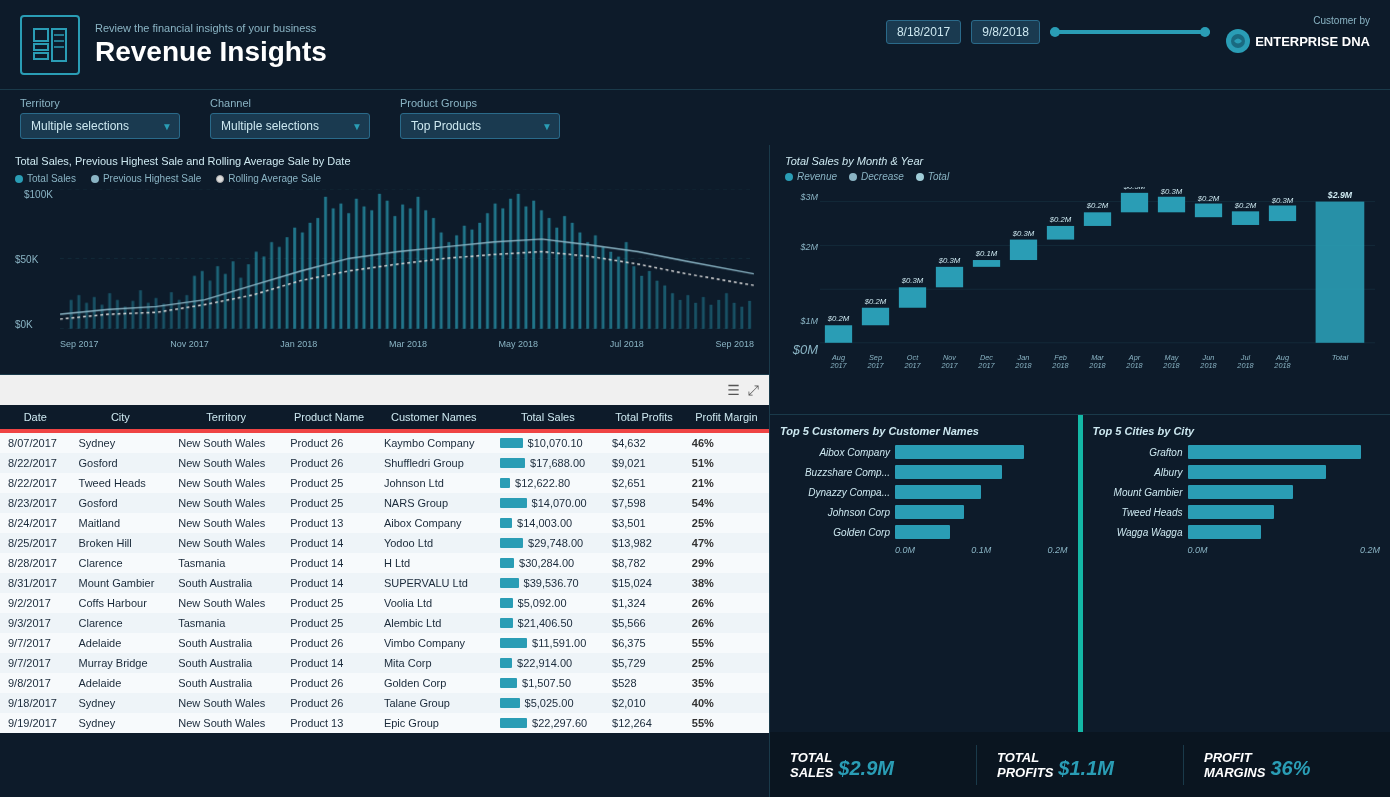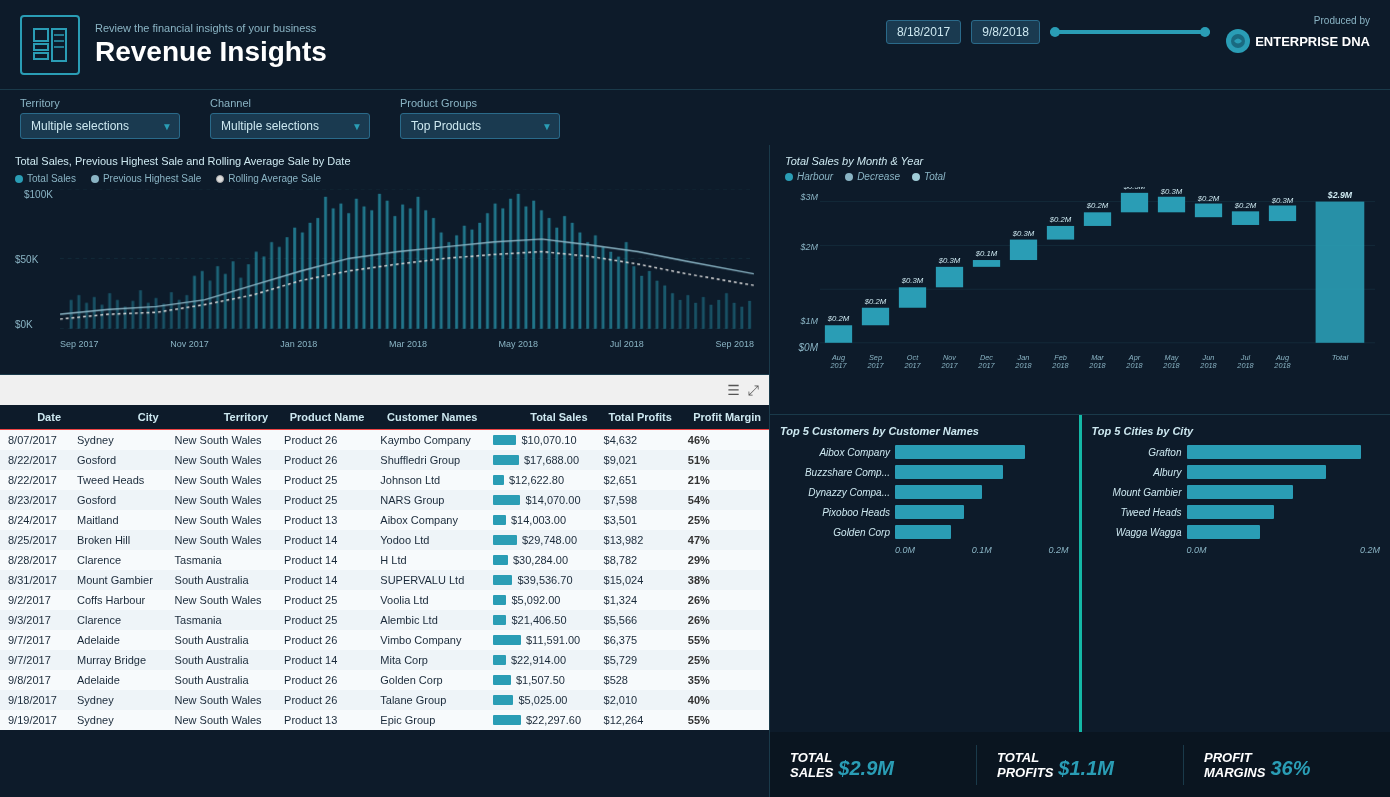--- a/index.html
+++ b/index.html
@@ -207,23 +207,23 @@
       width: 100%;
       border-collapse: collapse;
       font-size: 11px;
     }
     .data-table thead tr {
       background: #0d1b2a;
       color: #cde8f0;
     }
     .data-table thead th {
       padding: 6px 8px;
-      text-align: right;
-      font-weight: 700;
-      border-bottom: 1px solid #ef4444;
+      text-align: center;
+      font-weight: 400;
+      border-bottom: 4px solid #ef4444;
       white-space: nowrap;
     }
     .data-table tbody tr {
       background: #f7fafc;
       color: #1a2a3a;
     }
     .data-table tbody tr:nth-child(even) {
       background: #eef4f8;
     }
     .data-table tbody td {
@@ -259,21 +259,21 @@
 
     
     .bottom-right {
       flex: 1;
       display: flex;
     }
 
     .customers-panel {
       flex: 1;
       padding: 10px;
-      border-right: 3px solid #14b8a6;
+      border-right: 5px solid #14b8a6;
     }
     .cities-panel {
       flex: 1;
       padding: 10px;
     }
     .panel-title { color: #cde8f0; font-size: 11px; margin-bottom: 8px; font-weight: 600; }
 
     .bar-chart-row {
       display: flex;
       align-items: center;
@@ -333,21 +333,21 @@
     <div class="date-slider">
       <div class="slider-track">
         <div class="slider-fill"></div>
         <div class="slider-thumb" style="left:0"></div>
         <div class="slider-thumb" style="left:calc(100% - 10px)"></div>
       </div>
     </div>
   </div>
 
   <div class="produced-by">
-    <div class="produced-by-label">Produced by</div>
+    <div class="produced-by-label">Customer by</div>
     <div class="produced-by-brand">
       <div class="brand-icon">
         <svg width="16" height="16" viewBox="0 0 16 16">
             <circle cx="8" cy="8" r="7" fill="#1a6a80"></circle>
             <path d="M4 8 Q8 3 12 8 Q8 13 4 8Z" fill="#2a9db5"></path>
           </svg>
       </div>
       <span>ENTERPRISE DNA</span>
     </div>
   </div>
@@ -780,39 +780,39 @@
     </div>
   </div>
 
   <div class="right-panel">
 
     <div class="waterfall-area">
       <div class="waterfall-title">Total Sales by Month &amp; Year</div>
       <div class="waterfall-legend">
         <div class="wf-legend-item">
           <div class="wf-dot" style="background:#2a9db5"></div>
-          <span>Harbour</span>
+          <span>Revenue</span>
         </div>
         <div class="wf-legend-item">
           <div class="wf-dot" style="background:#8ab4c4"></div>
           <span>Decrease</span>
         </div>
         <div class="wf-legend-item">
           <div class="wf-dot" style="background:#a0cdd8"></div>
           <span>Total</span>
         </div>
       </div>
 
       <div style="position:relative; height:185px; display:flex; gap:0;">
 
         <div style="width:35px; position:relative; flex-shrink:0;">
           <div style="position:absolute; top:5px; font-size:9px; color:#8ab4c4; right:2px;">$3M</div>
           <div style="position:absolute; top:55px; font-size:9px; color:#8ab4c4; right:2px;">$2M</div>
           <div style="position:absolute; top:105px; font-size:9px; color:#8ab4c4; right:2px;margin-top:24px;">$1M</div>
-          <div style="position:absolute; top:155px; font-size:10px; color:#8ab4c4; right:2px;">$0M</div>
+          <div style="position:absolute; top:155px; font-size:13px; color:#8ab4c4; right:2px;">$0M</div>
         </div>
         <svg style="flex:1; height:185px;" viewBox="0 0 570 180">
 
           <line x1="0" y1="10" x2="570" y2="10" stroke="#1a3a4a" stroke-width="0.5"></line>
           <line x1="0" y1="55" x2="570" y2="55" stroke="#1a3a4a" stroke-width="0.5"></line>
           <line x1="0" y1="100" x2="570" y2="100" stroke="#1a3a4a" stroke-width="0.5"></line>
           <line x1="0" y1="155" x2="570" y2="155" stroke="#1a3a4a" stroke-width="0.5"></line>
 
           <rect x="5" y="137" width="28" height="18" fill="#2a9db5"></rect>
           <text x="19" y="133" text-anchor="middle" font-size="8" fill="#cde8f0">$0.2M</text>
@@ -907,21 +907,21 @@
         <div class="bar-fill" style="width:62%;"></div>
       </div>
     </div>
               <div class="bar-chart-row">
       <div class="bar-label">Dynazzy Compa...</div>
       <div class="bar-track">
         <div class="bar-fill" style="width:50%;"></div>
       </div>
     </div>
               <div class="bar-chart-row">
-      <div class="bar-label">Pixoboo Heads</div>
+      <div class="bar-label">Johnson Corp</div>
       <div class="bar-track">
         <div class="bar-fill" style="width:40%;"></div>
       </div>
     </div>
               <div class="bar-chart-row">
       <div class="bar-label">Golden Corp</div>
       <div class="bar-track">
         <div class="bar-fill" style="width:32%;"></div>
       </div>
     </div>

